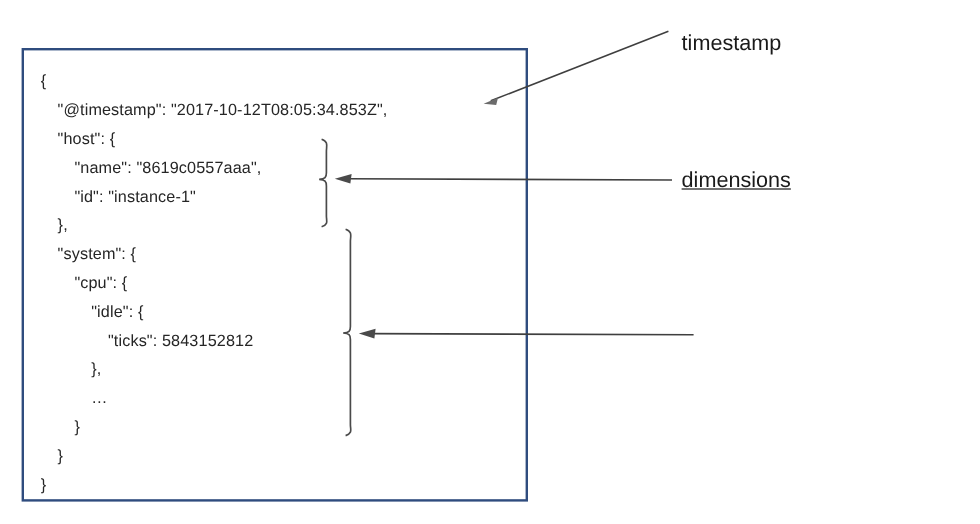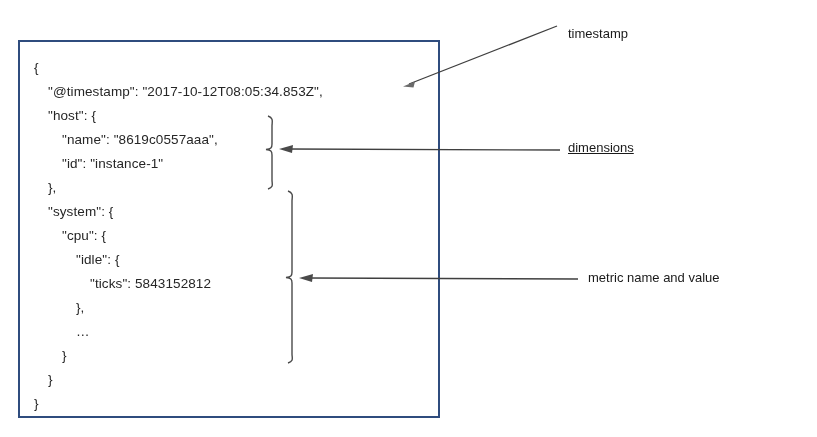--- a/index.html
+++ b/index.html
@@ -54,21 +54,21 @@
     top: 0;
     width: 817px;
     height: 437px;
     pointer-events: none;
   }
 
   
   .annotation-label {
     position: absolute;
     font-family: "Liberation Sans", sans-serif;
-    font-size: 13px;
+    font-size: 18px;
     color: #1a1a1a;
     white-space: nowrap;
   }
   #ann-timestamp { left: 568px; top: 26px; }
   #ann-dimensions { left: 568px; top: 140px; text-decoration: underline; }
   #ann-metric     { left: 588px; top: 270px; }
 </style>
 </head>
 <body>
 
@@ -125,15 +125,14 @@
     <g>
       <line x1="578" y1="279" x2="308" y2="278" stroke="#3f3f3f" stroke-width="1.3"></line>
       <path d="M 299 278 L 313 274 L 312 282 Z" fill="#4a4a4a"></path>
     </g>
   </svg>
 
   <div class="annotation-label" id="ann-timestamp">timestamp</div>
 
   <div class="annotation-label" id="ann-dimensions">dimensions</div>
 
-  <div class="annotation-label" id="ann-metric">metric name and value</div>
 
 </div>
 
 </body></html>

